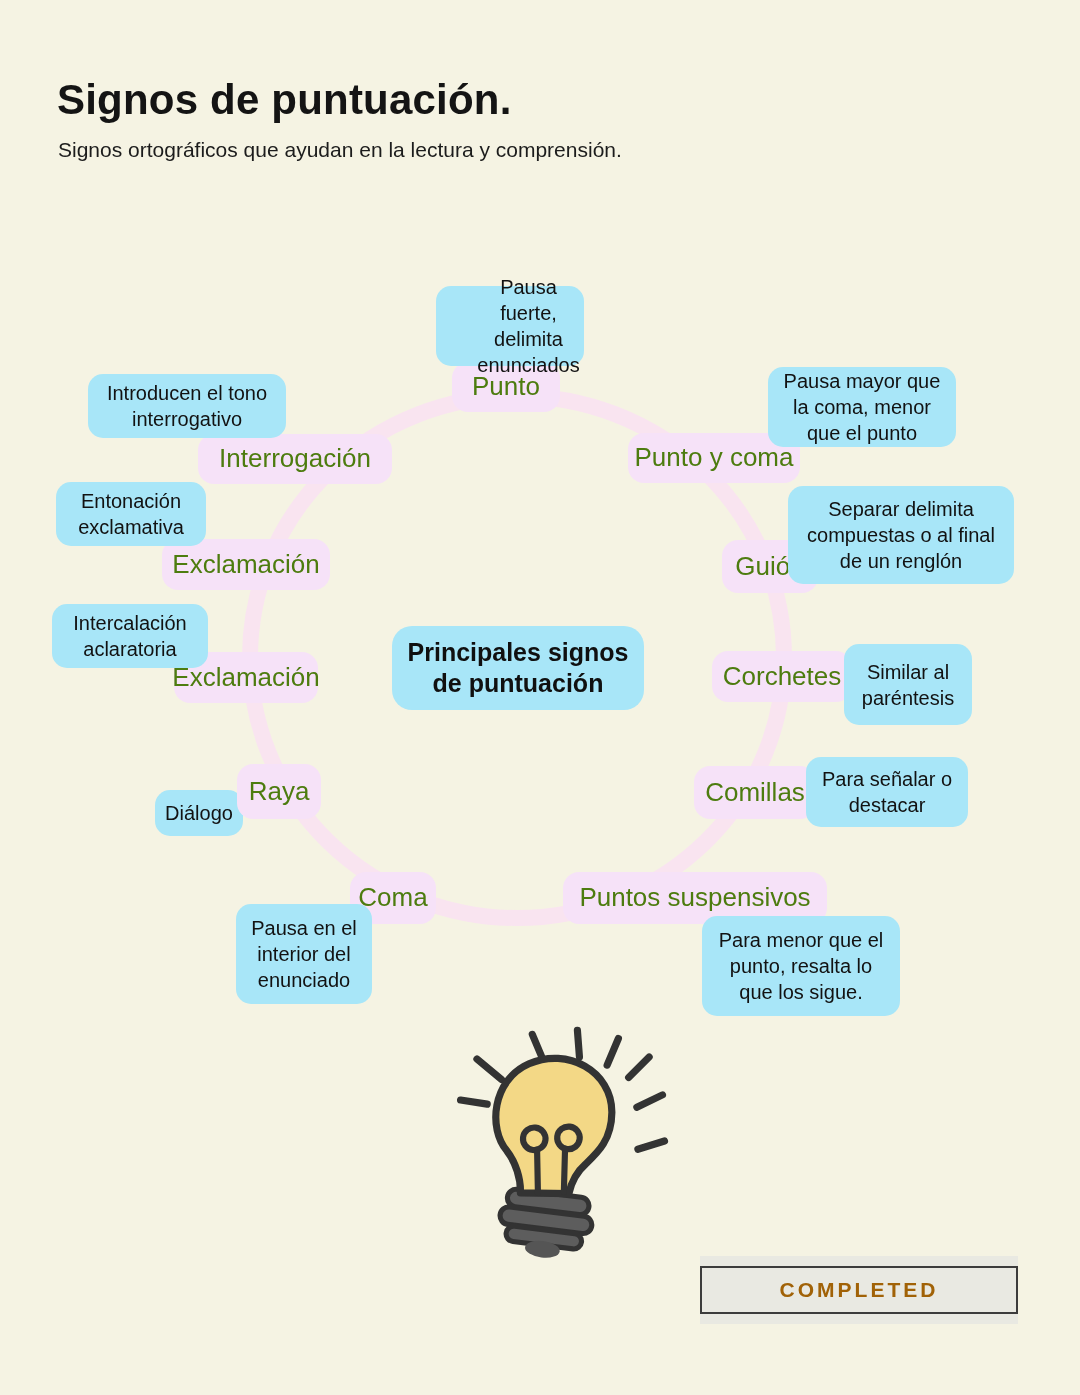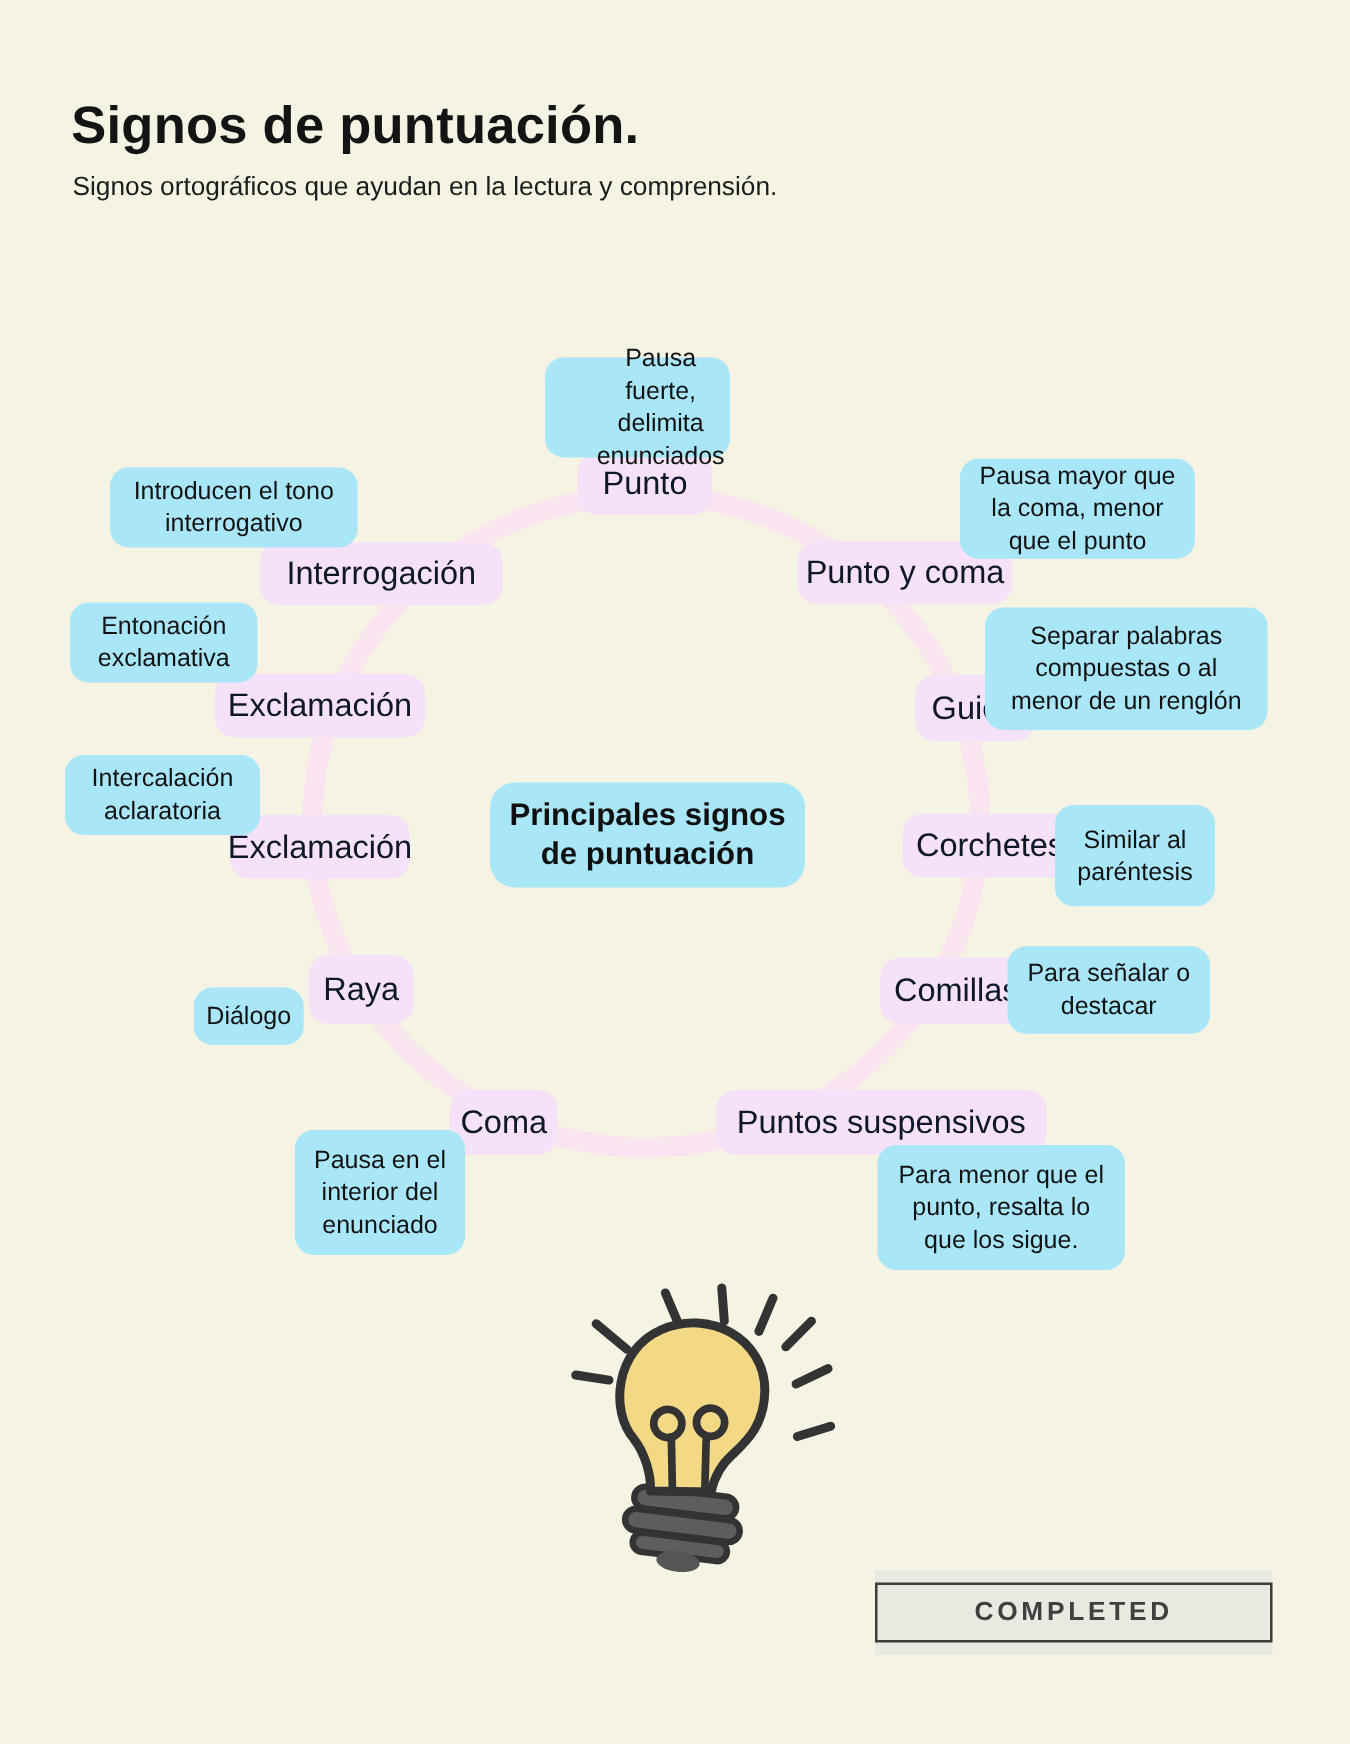--- a/index.html
+++ b/index.html
@@ -22,24 +22,23 @@
   }
   .ring-svg { position: absolute; left: 0; top: 0; z-index: 0; }
   .pill, .desc, .central {
     position: absolute;
     display: flex; align-items: center; justify-content: center;
     text-align: center;
   }
   .pill {
     background: #f6e2f8;
     border-radius: 16px;
-    font-size: 26px; color: #0f172a;
+    font-size: 26px; color: #4d7c0f;
     z-index: 2;
     line-height: 1.15;
-    margin-left: 10px;
   }
   .desc {
     background: #a8e6f8;
     border-radius: 15px;
     font-size: 20px; color: #121212;
     z-index: 3;
     line-height: 1.3;
     padding: 8px 10px;
   }
   .central {
@@ -84,21 +83,21 @@
     background: #e9e9e2;
     display: flex; align-items: center; justify-content: center;
     z-index: 5;
   }
   .completed-btn {
     width: 328px; height: 48px;
     border: 2px solid #3c3c3c;
     background: #e9e9e2;
     display: flex; align-items: center; justify-content: center;
     font-size: 21px; font-weight: bold; letter-spacing: 3px;
-    color: #404040;
+    color: #a16207;
     cursor: pointer;
     font-family: "Liberation Sans", sans-serif;
   }
 </style>
 </head>
 <body>
 
 <div class="page">
 
   <h1 class="title">Signos de puntuación.</h1>
@@ -117,21 +116,21 @@
   <div class="pill n-comillas">Comillas</div>
   <div class="pill n-suspensivos">Puntos suspensivos</div>
   <div class="pill n-coma">Coma</div>
   <div class="pill n-raya">Raya</div>
   <div class="pill n-parentesis">Exclamación</div>
   <div class="pill n-exclamacion">Exclamación</div>
   <div class="pill n-interrogacion">Interrogación</div>
 
   <div class="desc d-punto">Pausa fuerte, delimita enunciados</div>
   <div class="desc d-puntoycoma">Pausa mayor que la coma, menor que el punto</div>
-  <div class="desc d-guion">Separar palabras compuestas o al menor de un renglón</div>
+  <div class="desc d-guion">Separar delimita compuestas o al final de un renglón</div>
   <div class="desc d-corchetes">Similar al paréntesis</div>
   <div class="desc d-comillas">Para señalar o destacar</div>
   <div class="desc d-suspensivos">Para menor que el punto, resalta lo que los sigue.</div>
   <div class="desc d-coma">Pausa en el interior del enunciado</div>
   <div class="desc d-raya">Diálogo</div>
   <div class="desc d-parentesis">Intercalación aclaratoria</div>
   <div class="desc d-exclamacion">Entonación exclamativa</div>
   <div class="desc d-interrogacion">Introducen el tono interrogativo</div>
 
   <div class="bulb-wrap">

